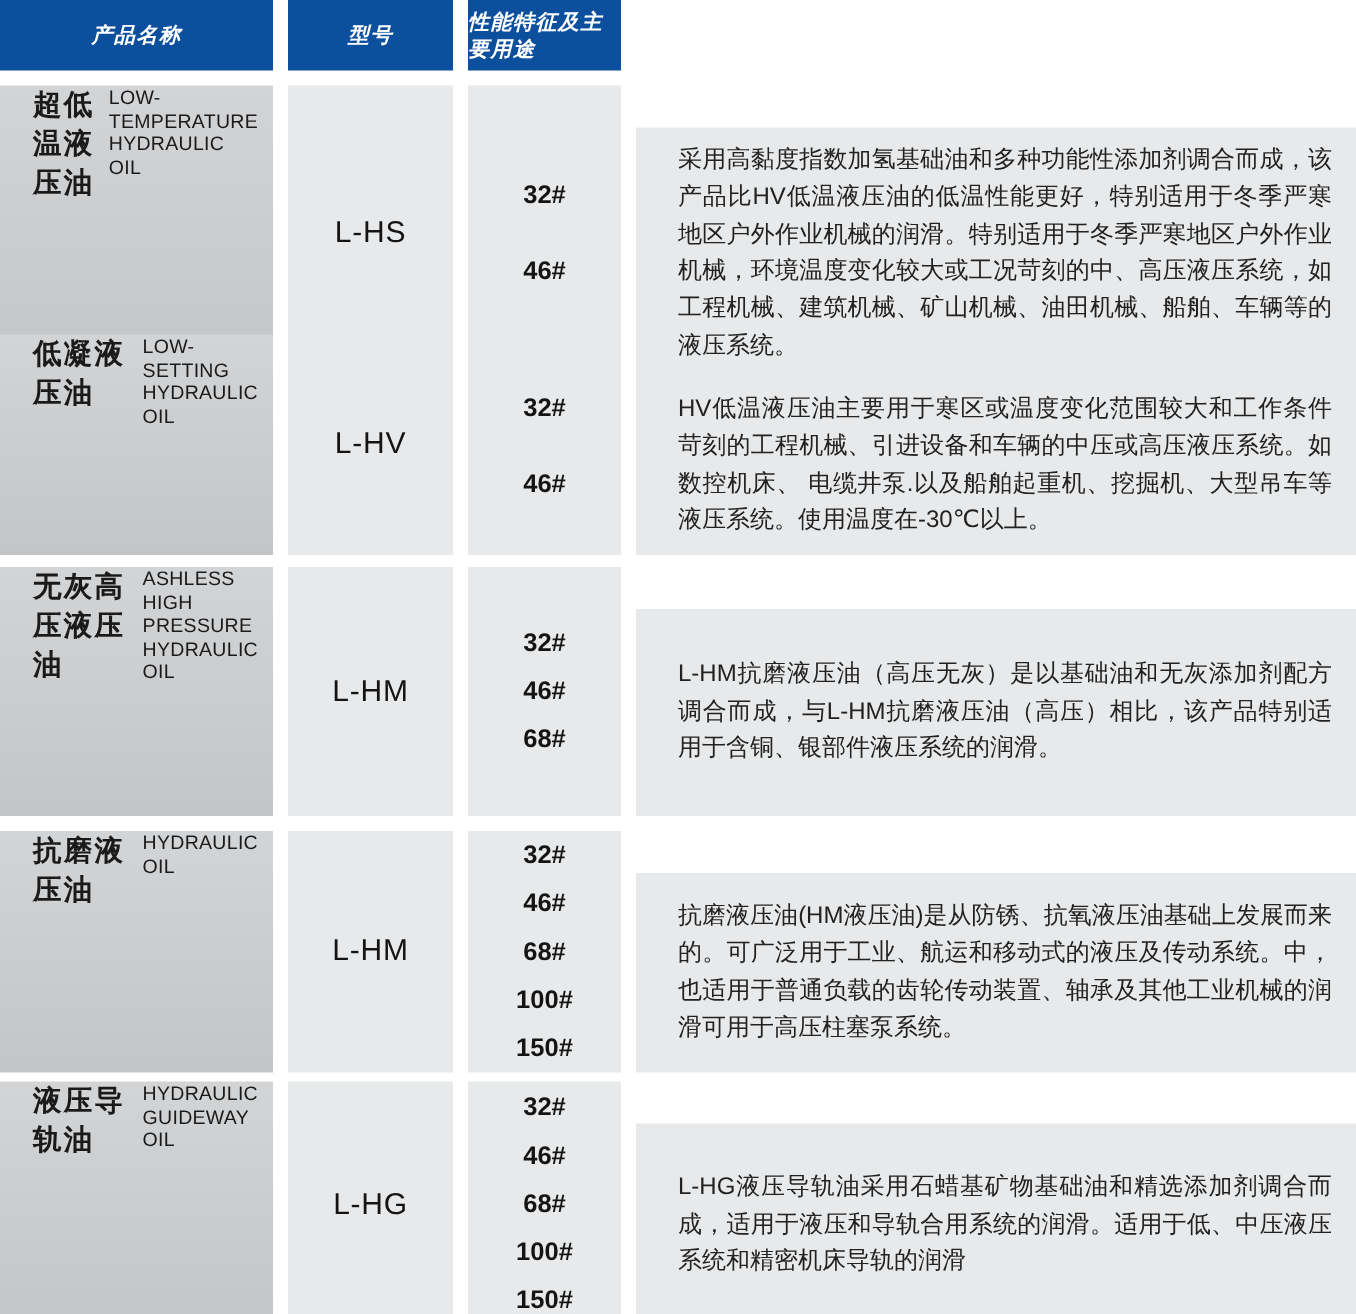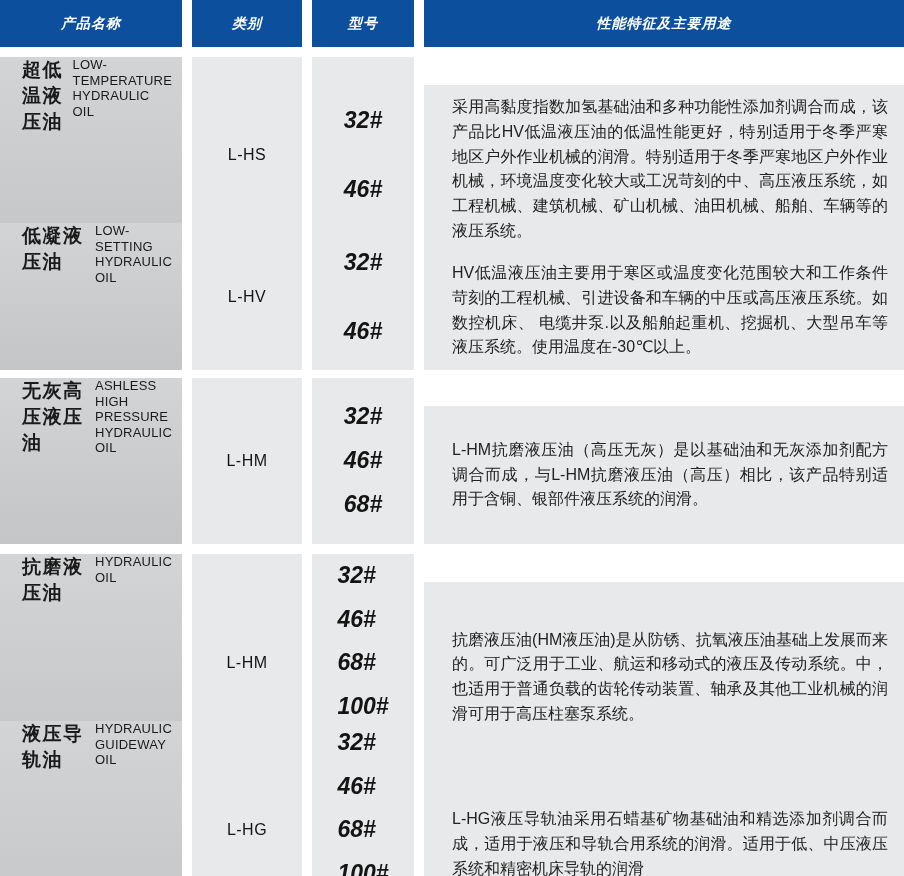--- a/index.html
+++ b/index.html
@@ -52,48 +52,46 @@
     color:#1a1a1a;
     margin-bottom:14px;
   }
   .name-en{
     font-size:13px;line-height:1.2;letter-spacing:0.2px;
     color:#1a1a1a;
     white-space:pre-line;
   }
   .cat-cell{
     display:flex;align-items:center;justify-content:center;
-    font-size:16px;letter-spacing:0.5px;color:#141414;
+    font-size:20px;letter-spacing:0.5px;color:#141414;
   }
   .model-cell{
     display:flex;align-items:center;justify-content:center;
-    text-align:left;
-    font-size:23px;font-weight:bold;color:#141414;
+    text-align:center;
+    font-size:17px;font-weight:bold;color:#141414;
     white-space:pre-line;
     line-height:1.9;
-    font-style:italic;
   }
   .model-cell.models-2{line-height:3.0;}
   .desc-cell{
     display:flex;align-items:center;
     padding:10px 16px 10px 28px;
     font-size:16px;line-height:1.55;
     color:#222222;
     text-align:justify;
     margin-top:28px;
   }
 </style>
 </head>
 <body>
 
 <div class="table">
 
   <div class="row thead">
     <div class="th">产品名称</div>
-    <div class="th">类别</div>
     <div class="th">型号</div>
     <div class="th">性能特征及主要用途</div>
   </div>
 
   <div class="row r0">
     <div class="cell name-cell">
       <div class="name-zh">超低温液压油</div>
       <div class="name-en">LOW-TEMPERATURE
 HYDRAULIC OIL</div>
     </div>

